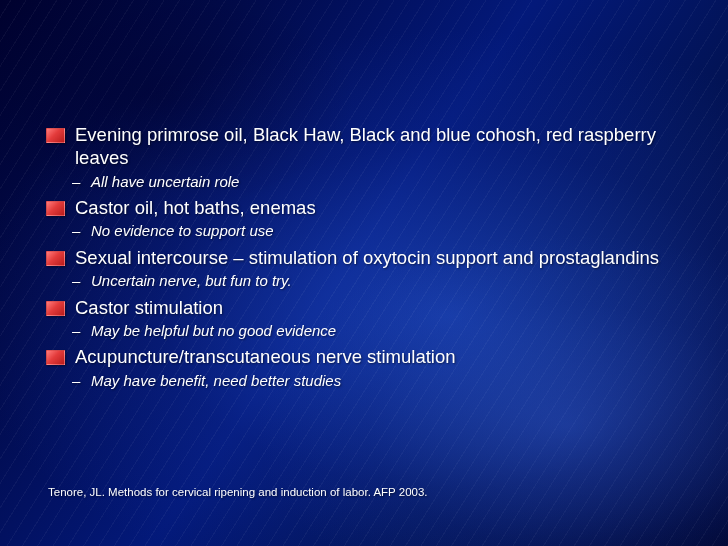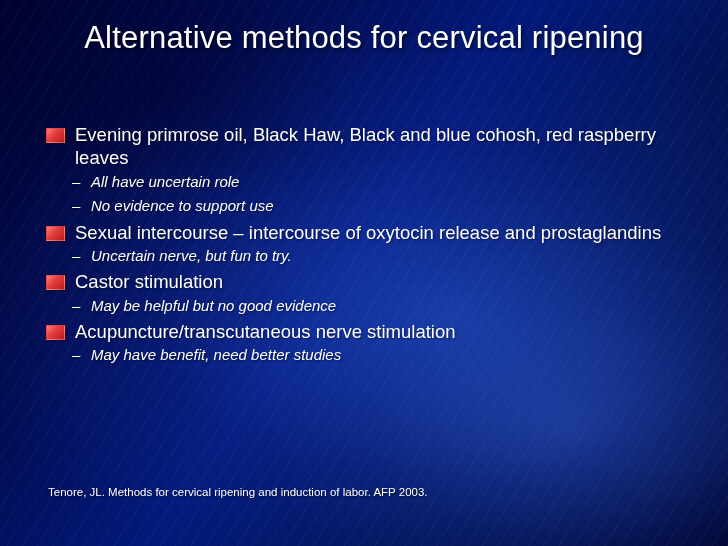--- a/index.html
+++ b/index.html
@@ -124,41 +124,44 @@
     line-height: 1.3;
     text-shadow: 1px 1px 2px rgba(0,0,0,0.5);
   }
 </style>
 </head>
 <body>
 
 <div class="slide">
   <div class="content">
 
-    <div class="title">Alternative methods for cervical ripening</div>
 
     <div class="body">
 
       <div class="l1">
         <span class="bullet-sq"></span>
         <span class="txt">Evening primrose oil, Black Haw, Black and blue cohosh, red raspberry leaves</span>
       </div>
       <div class="l2">
         <span class="dash">–</span>
         <span class="txt">All have uncertain role</span>
       </div>
 
+      <div class="l1">
+        <span class="bullet-sq"></span>
+        <span class="txt">Castor oil, hot baths, enemas</span>
+      </div>
       <div class="l2">
         <span class="dash">–</span>
         <span class="txt">No evidence to support use</span>
       </div>
 
       <div class="l1">
         <span class="bullet-sq"></span>
-        <span class="txt">Sexual intercourse – intercourse of oxytocin release and prostaglandins</span>
+        <span class="txt">Sexual intercourse – stimulation of oxytocin support and prostaglandins</span>
       </div>
       <div class="l2">
         <span class="dash">–</span>
         <span class="txt">Uncertain nerve, but fun to try.</span>
       </div>
 
       <div class="l1">
         <span class="bullet-sq"></span>
         <span class="txt">Castor stimulation</span>
       </div>

